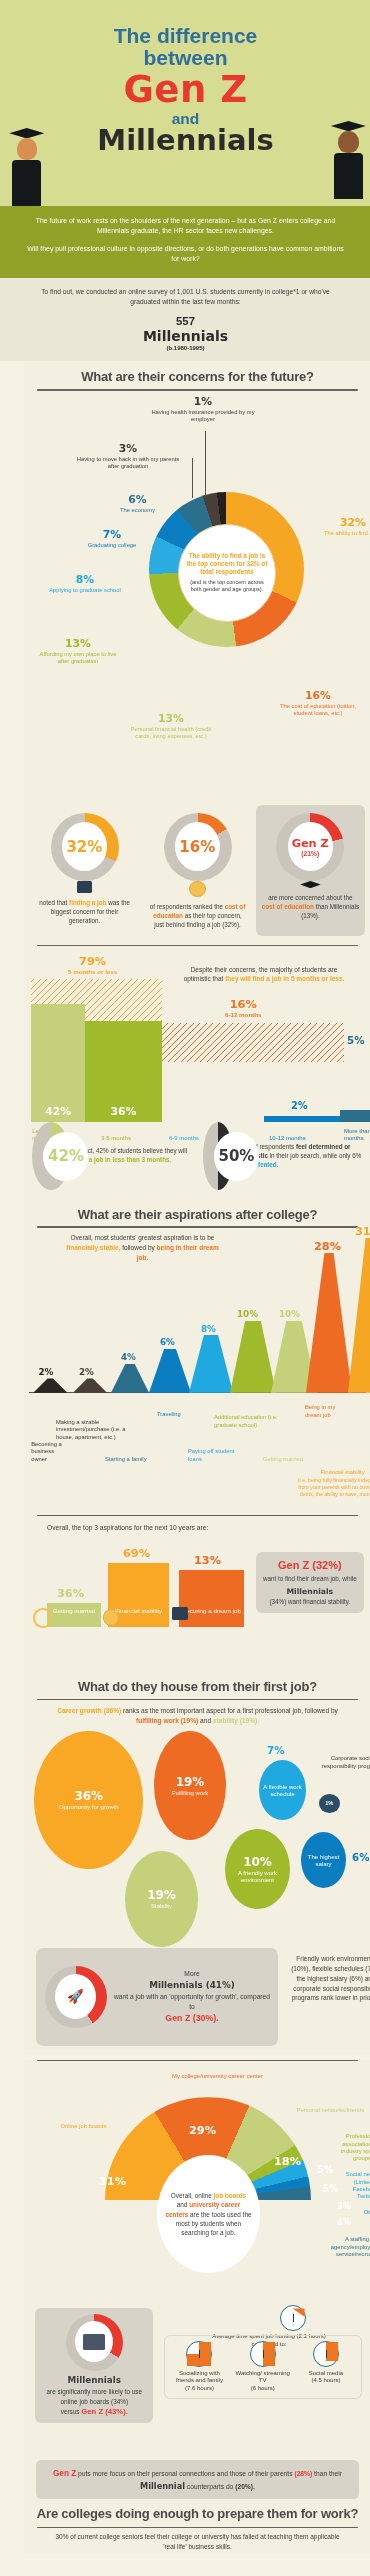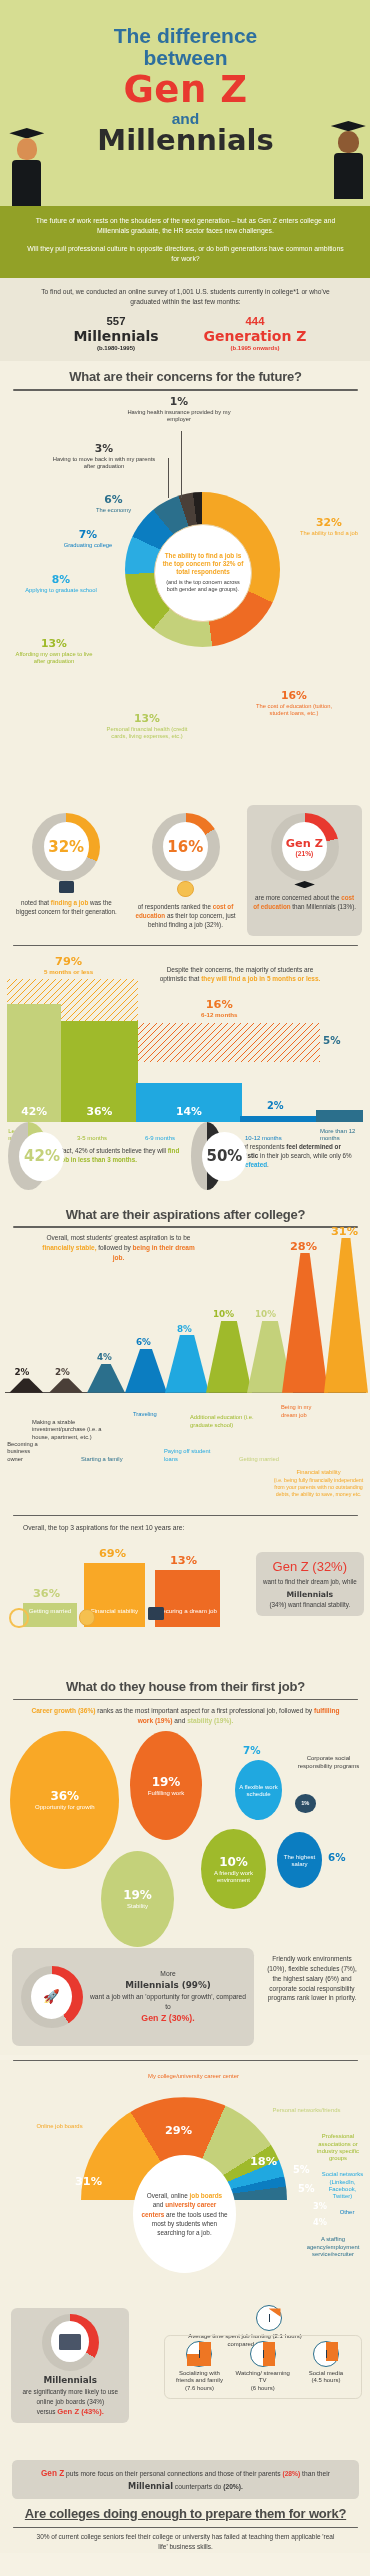--- a/index.html
+++ b/index.html
@@ -1,19 +1,19 @@
 <!DOCTYPE html>
 <html style="font-size:8.2px"><head>
 <meta charset="utf-8">
 <style>
   html,body{margin:0;padding:0;}
   body{width:371px;font-family:"Liberation Sans",sans-serif;background:#f6f2e4;color:#3b3b3b;}
   .page{width:371px;position:relative;overflow:hidden;}
   .sec{position:relative;}
-  .paper{background:#f4f0e1;}
+  .paper{background:#f4f0e1;margin-left:24px;}
   .hdr{font-family:"Liberation Sans",sans-serif;font-weight:bold;font-size:13px;color:#4a4a48;
        text-align:center;letter-spacing:-0.2px;padding-top:8.2px;}
   .rule{height:1.5px;background:#4a4a48;margin:4.6px 13.4px 0 13.4px;border-radius:1px;opacity:.85;}
   
   .hero{height:206px;background:#d6dd92;position:relative;}
   .hero .title{position:absolute;top:25px;left:0;right:0;text-align:center;
      font-size:21px;font-weight:bold;color:#2e6f9e;line-height:1.05;}
   .hero .genz{font-size:37px;color:#e8392f;display:block;margin-top:2.1px;
      font-family:"DejaVu Sans",sans-serif;letter-spacing:0.5px;}
   .hero .and{font-size:15.5px;color:#2e6f9e;display:block;margin-top:1px;}
@@ -163,25 +163,20 @@
   </div>
 
   <div class="survey sec">
     <div>To find out, we conducted an online survey of 1,001 U.S. students currently in college*1 or who've graduated within the last few months:</div>
     <div class="cols">
       <div class="col">
         <div class="count mil">557</div>
         <div class="gname mil">Millennials</div>
         <div class="gyears mil">(b.1980-1995)</div>
       </div>
-      <div class="col">
-        <div class="count gz">444</div>
-        <div class="gname gz">Generation Z</div>
-        <div class="gyears gz">(b.1995 onwards)</div>
-      </div>
     </div>
   </div>
 
   <div class="paper sec">
     <div class="hdr">What are their concerns for the future?</div>
     <div class="rule"></div>
 
     <div class="pieWrap">
 
       <div class="pie" id="concernPie" style="background: conic-gradient(rgb(245, 166, 35) 0%, rgb(245, 166, 35) 32%, rgb(238, 107, 35) 32%, rgb(238, 107, 35) 48%, rgb(196, 209, 122) 48%, rgb(196, 209, 122) 61%, rgb(159, 186, 43) 61%, rgb(159, 186, 43) 74%, rgb(42, 172, 226) 74%, rgb(42, 172, 226) 82%, rgb(11, 125, 193) 82%, rgb(11, 125, 193) 89%, rgb(43, 111, 140) 89%, rgb(43, 111, 140) 95%, rgb(74, 63, 56) 95%, rgb(74, 63, 56) 98%, rgb(35, 31, 29) 98%, rgb(35, 31, 29) 99%);"></div>
@@ -303,23 +298,20 @@
       <div class="bar" style="left:7.2px;width:54px;height:118px;background:#c4d17a;">
         <span class="v">42%</span>
       </div>
       <div class="barlbl" style="left:8.2px;width:49px;color:#9fba2b;">Less than 3 months</div>
 
       <div class="bar" style="left:61px;width:77px;height:101px;background:#9fba2b;">
         <span class="v">36%</span>
       </div>
       <div class="barlbl" style="left:77px;width:57px;color:#9fba2b;">3-5 months</div>
 
-      <div class="bar" style="left:136px;width:106px;height:39px;background:#20a8e0;">
-        <span class="v">14%</span>
-      </div>
       <div class="barlbl" style="left:145px;width:57px;color:#20a8e0;">6-9 months</div>
 
       <div class="bar" style="left:240px;width:78px;height:5.7px;background:#0b7dc1;"></div>
       <div style="position:absolute;left:267px;bottom:88px;font-size:9.8px;font-weight:bold;color:#0b7dc1;font-family:'DejaVu Sans',sans-serif;">2%</div>
       <div class="barlbl" style="left:245px;width:57px;color:#0b7dc1;">10-12 months</div>
 
       <div class="bar" style="left:316px;width:47px;height:11.3px;background:#2b6f8c;"></div>
       <div class="barlbl" style="left:320px;width:44px;color:#2b6f8c;">More than 12 months</div>
 
       <div class="two" style="position:absolute;bottom:2.1px;left:0;right:0;">
@@ -431,21 +423,21 @@
         <div style="width:15.5px;height:15.5px;border:2.6px solid #f5c04f;border-radius:50%;"></div>
       </div>
       <div style="position:absolute;left:79px;bottom:43px;">
         <div class="mini-coin"></div>
       </div>
       <div style="position:absolute;left:148px;bottom:49px;">
         <div class="mini-brief"></div>
       </div>
 
       <div class="t3box">
-        <div style="color:#e8392f;font-weight:normal;font-size:13px;">Gen Z (32%)</div>
+        <div style="color:#e8392f;font-weight:bold;font-size:11px;">Gen Z (32%)</div>
         <div>want to find their dream job, while</div>
         <div style="font-weight:bold;font-size:7.7px;margin-top:3.1px;font-family:'DejaVu Sans',sans-serif;">Millennials</div>
         <div>(34%) want financial stability.</div>
       </div>
     </div>
   </div>
 
   <div class="paper sec">
     <div class="hdr">What do they house from their first job?</div>
     <div class="rule"></div>
@@ -489,21 +481,21 @@
 
     <div class="rocketsec">
       <div class="rbox">
         <div class="ring" id="ringRocket" style="flex: 0 0 auto; margin: 0px; width: 62px; height: 62px; background: conic-gradient(rgb(232, 57, 47) 0deg, rgb(232, 57, 47) 41%, rgb(201, 197, 186) 41%, rgb(201, 197, 186) 100%);">
           <div class="hole" style="left:10.3px;top:8.2px;width:41px;height:45px;">
             <span style="font-size:13.4px;">🚀</span>
           </div>
         </div>
         <div class="rtext">
           <div>More</div>
-          <div style="font-weight:bold;font-size:8.8px;font-family:'DejaVu Sans',sans-serif;">Millennials (99%)</div>
+          <div style="font-weight:bold;font-size:8.8px;font-family:'DejaVu Sans',sans-serif;">Millennials (41%)</div>
           <div>want a job with an 'opportunity for growth', compared to</div>
           <div style="font-weight:bold;font-size:8.8px;color:#e8392f;">Gen Z (30%).</div>
         </div>
       </div>
       <div class="rside">Friendly work environments (10%), flexible schedules (7%), the highest salary (6%) and corporate social responsibility programs rank lower in priority.</div>
     </div>
   </div>
 
   <div class="paper sec">
     <div class="rule"></div>
@@ -587,20 +579,20 @@
         </div>
       </div>
     </div>
 
     <div class="genzband">
       <b style="color:#e8392f;font-size:8.2px;">Gen Z</b><span> puts more focus on their personal connections and those of their parents </span><b style="color:#e8392f">(28%)</b><span> than their </span><b style="font-family:'DejaVu Sans',sans-serif;font-size:8.2px;">Millennial</b><span> counterparts do </span><b>(20%).</b>
     </div>
   </div>
 
   <div class="paper sec">
-    <div class="hdr" style="line-height:1.15;text-decoration:underline;">Are colleges doing enough to prepare them for work?</div>
+    <div class="hdr" style="line-height:1.15;">Are colleges doing enough to prepare them for work?</div>
     <div class="rule"></div>
     <div class="lead30">30% of current college seniors feel their college or university has failed at teaching them applicable 'real life' business skills.</div>
 
   </div>
 
 </div>
 
 
 </body></html>

